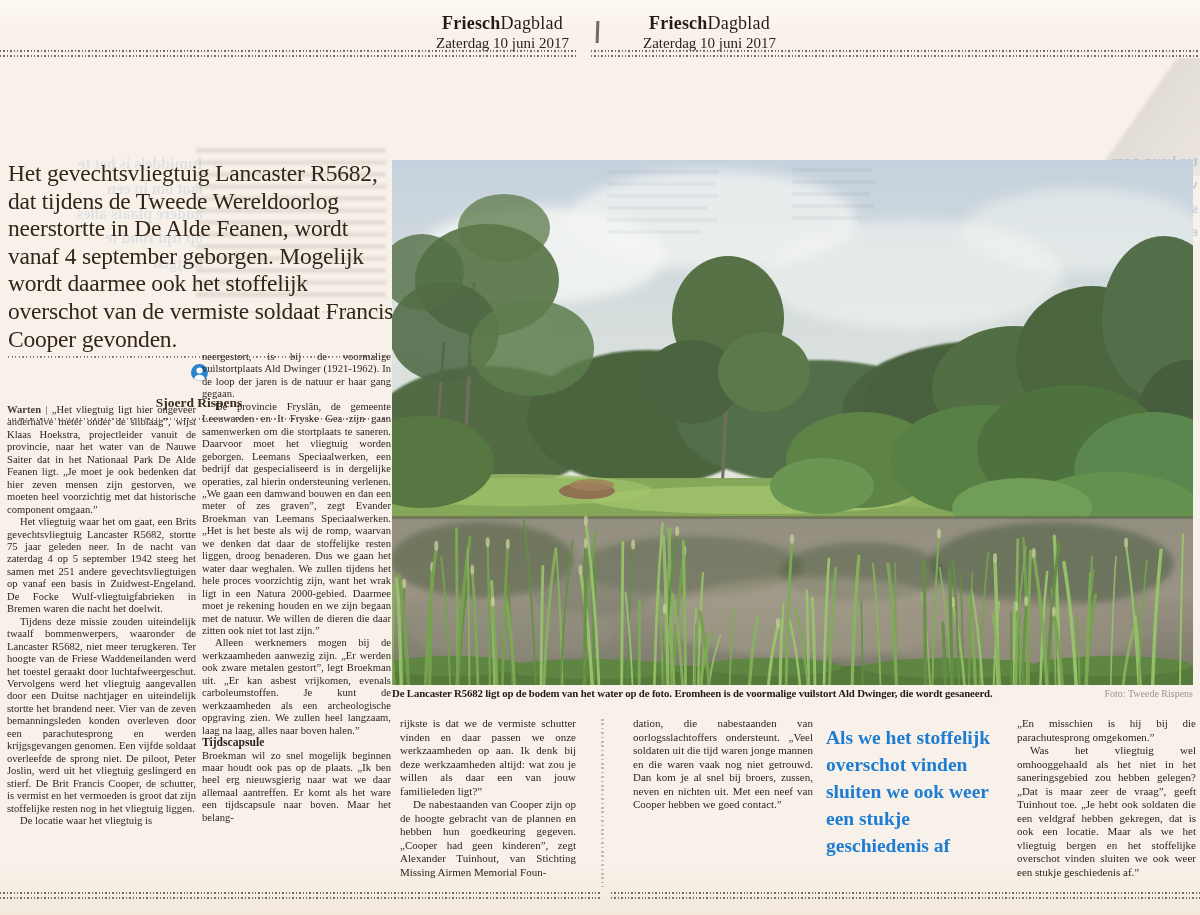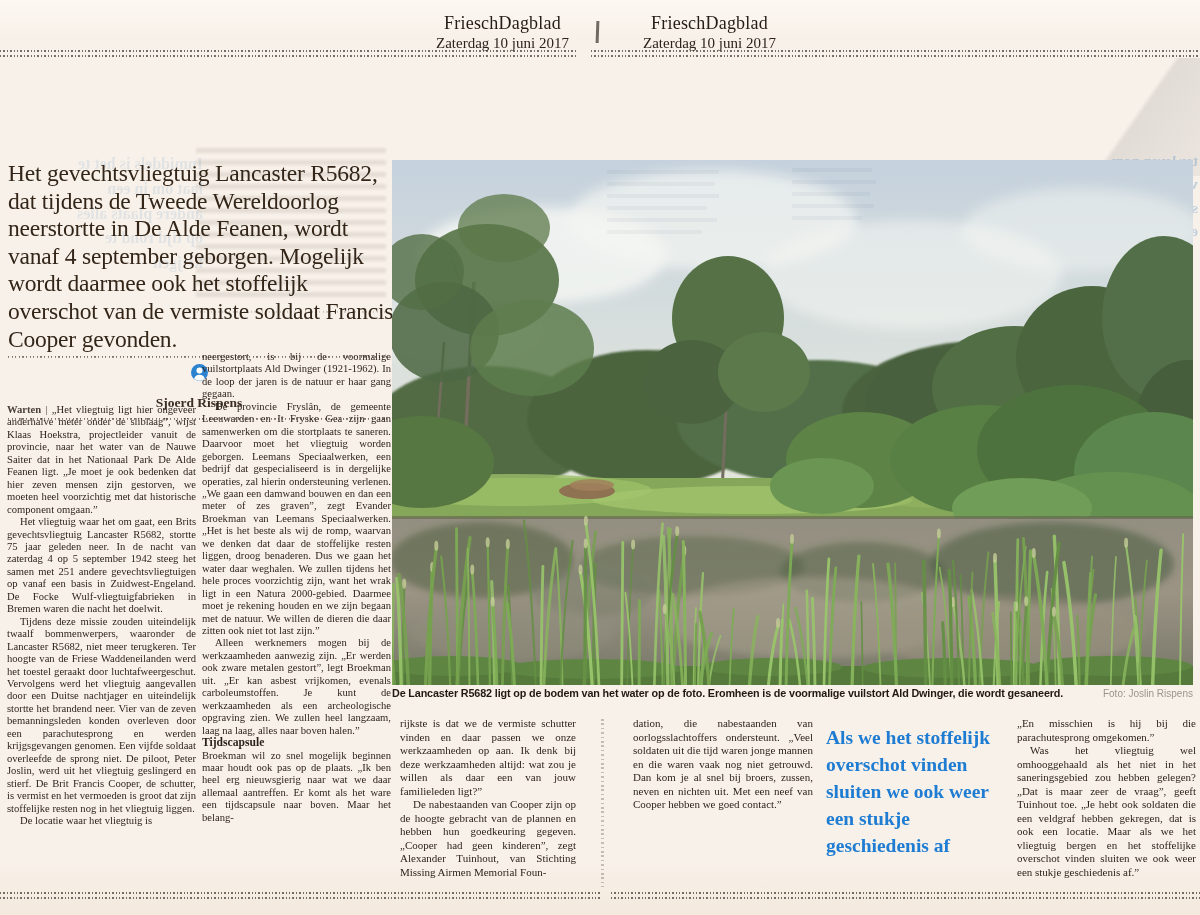--- a/index.html
+++ b/index.html
@@ -15,21 +15,21 @@
         repeating-linear-gradient(90deg,#46423c 0 1.3px,transparent 1.3px 3.4px);
         background-size:100% 2px,100% 2px;background-position:0 0,0 4.5px;
         background-repeat:no-repeat,no-repeat;opacity:.75;}
   .dots-thin{height:2px;background-image:repeating-linear-gradient(90deg,#5a544c 0 1.2px,transparent 1.2px 3.6px);
         background-size:100% 1.8px;background-repeat:no-repeat;opacity:.8;}
   .vdots{width:3px;background-image:repeating-linear-gradient(180deg,rgba(72,66,58,.55) 0 1.6px,transparent 1.6px 4.4px);opacity:.55;}
 
   
   .masthead{top:13px;text-align:center;color:#241c15;}
   .masthead .mh-title{font-size:18px;letter-spacing:.2px;}
-  .masthead .mh-title b{font-weight:normal;}
+  .masthead .mh-title b{font-weight:bold;}
   .masthead .mh-date{font-size:15px;margin-top:1px;color:#2c241c;text-align:center;}
   .fold-mark{left:596px;top:21px;width:3px;height:22px;background:#37302a;opacity:.7;transform:rotate(2deg);}
   .fold-corner{left:1078px;top:58px;width:122px;height:118px;
         background:linear-gradient(125deg,rgba(0,0,0,0) 47%,rgba(125,122,130,.18) 50%,rgba(150,148,152,.12) 100%);}
 
   
   .headline{left:3px;top:58px;width:1190px;font-size:60px;font-weight:bold;letter-spacing:-2px;
         color:#211810;white-space:nowrap;line-height:1.1;}
   .lede{left:8px;top:160px;width:386px;font-size:23.5px;line-height:27.6px;color:#332619;letter-spacing:-.2px;}
 
@@ -55,21 +55,21 @@
   .subhead{font-weight:bold;font-size:11.6px;margin-top:12px;}
 
   
   .pull-quote{left:826px;top:724px;width:184px;font-size:19.5px;line-height:27px;
         font-weight:600;color:#1e7cd2;}
 
   
   .photo{left:392px;top:160px;width:801px;height:525px;}
   .photo svg{display:block;width:801px;height:525px;}
   .caption{left:392px;top:687px;width:801px;display:flex;justify-content:space-between;align-items:baseline;
-        font-family:Liberation Sans, sans-serif;white-space:nowrap;overflow:hidden;}
+        font-family:Liberation Serif, serif;white-space:nowrap;overflow:hidden;}
   .caption .cap-main{font-size:10.8px;font-weight:bold;letter-spacing:-.15px;color:#221911;}
   .caption .cap-credit{font-size:10px;color:#9a958a;margin-left:8px;}
 </style>
 </head>
 <body>
 
 <div class="stage">
 
   <div class="abs masthead" style="left:420px;width:165px;">
     <div class="mh-title"><b>Friesch</b><span>Dagblad</span></div>
@@ -390,21 +390,21 @@
           <path d="M388.1 536 Q 389.1 480.9 391.5 444.2" stroke="#93c264" stroke-width="1.66" fill="none" stroke-linecap="round" opacity="0.99"></path>
           <path d="M431.8 536 Q 433.3 453.7 436.9 398.8" stroke="#93c264" stroke-width="2.70" fill="none" stroke-linecap="round" opacity="0.99"></path>
         </g>
 
       <rect x="0" y="0" width="801" height="525" fill="#f3e9da" opacity=".06"></rect>
     </svg>
   </div>
 
   <div class="abs caption">
     <span class="cap-main">De Lancaster R5682 ligt op de bodem van het water op de foto. Eromheen is de voormalige vuilstort Ald Dwinger, die wordt gesaneerd.</span>
-    <span class="cap-credit">Foto: Joslin Rispens</span>
+    <span class="cap-credit">Foto: Tweede Rispens</span>
   </div>
 
   <div class="abs col col-lg" style="left:400px;top:717px;width:176px;">
     <p>rijkste is dat we de vermiste schutter vinden en daar passen we onze werkzaamheden op aan. Ik denk bij deze werkzaamheden altijd: wat zou je willen als daar een van jouw familieleden ligt?”</p>
     <p class="ind">De nabestaanden van Cooper zijn op de hoogte gebracht van de plannen en hebben hun goedkeuring gegeven. „Cooper had geen kinderen”, zegt Alexander Tuinhout, van Stichting Missing Airmen Memorial Foun-</p>
   </div>
 
   <div class="abs vdots" style="left:601px;top:719px;height:168px;"></div>
 
   <div class="abs col col-lg" style="left:633px;top:717px;width:180px;">

